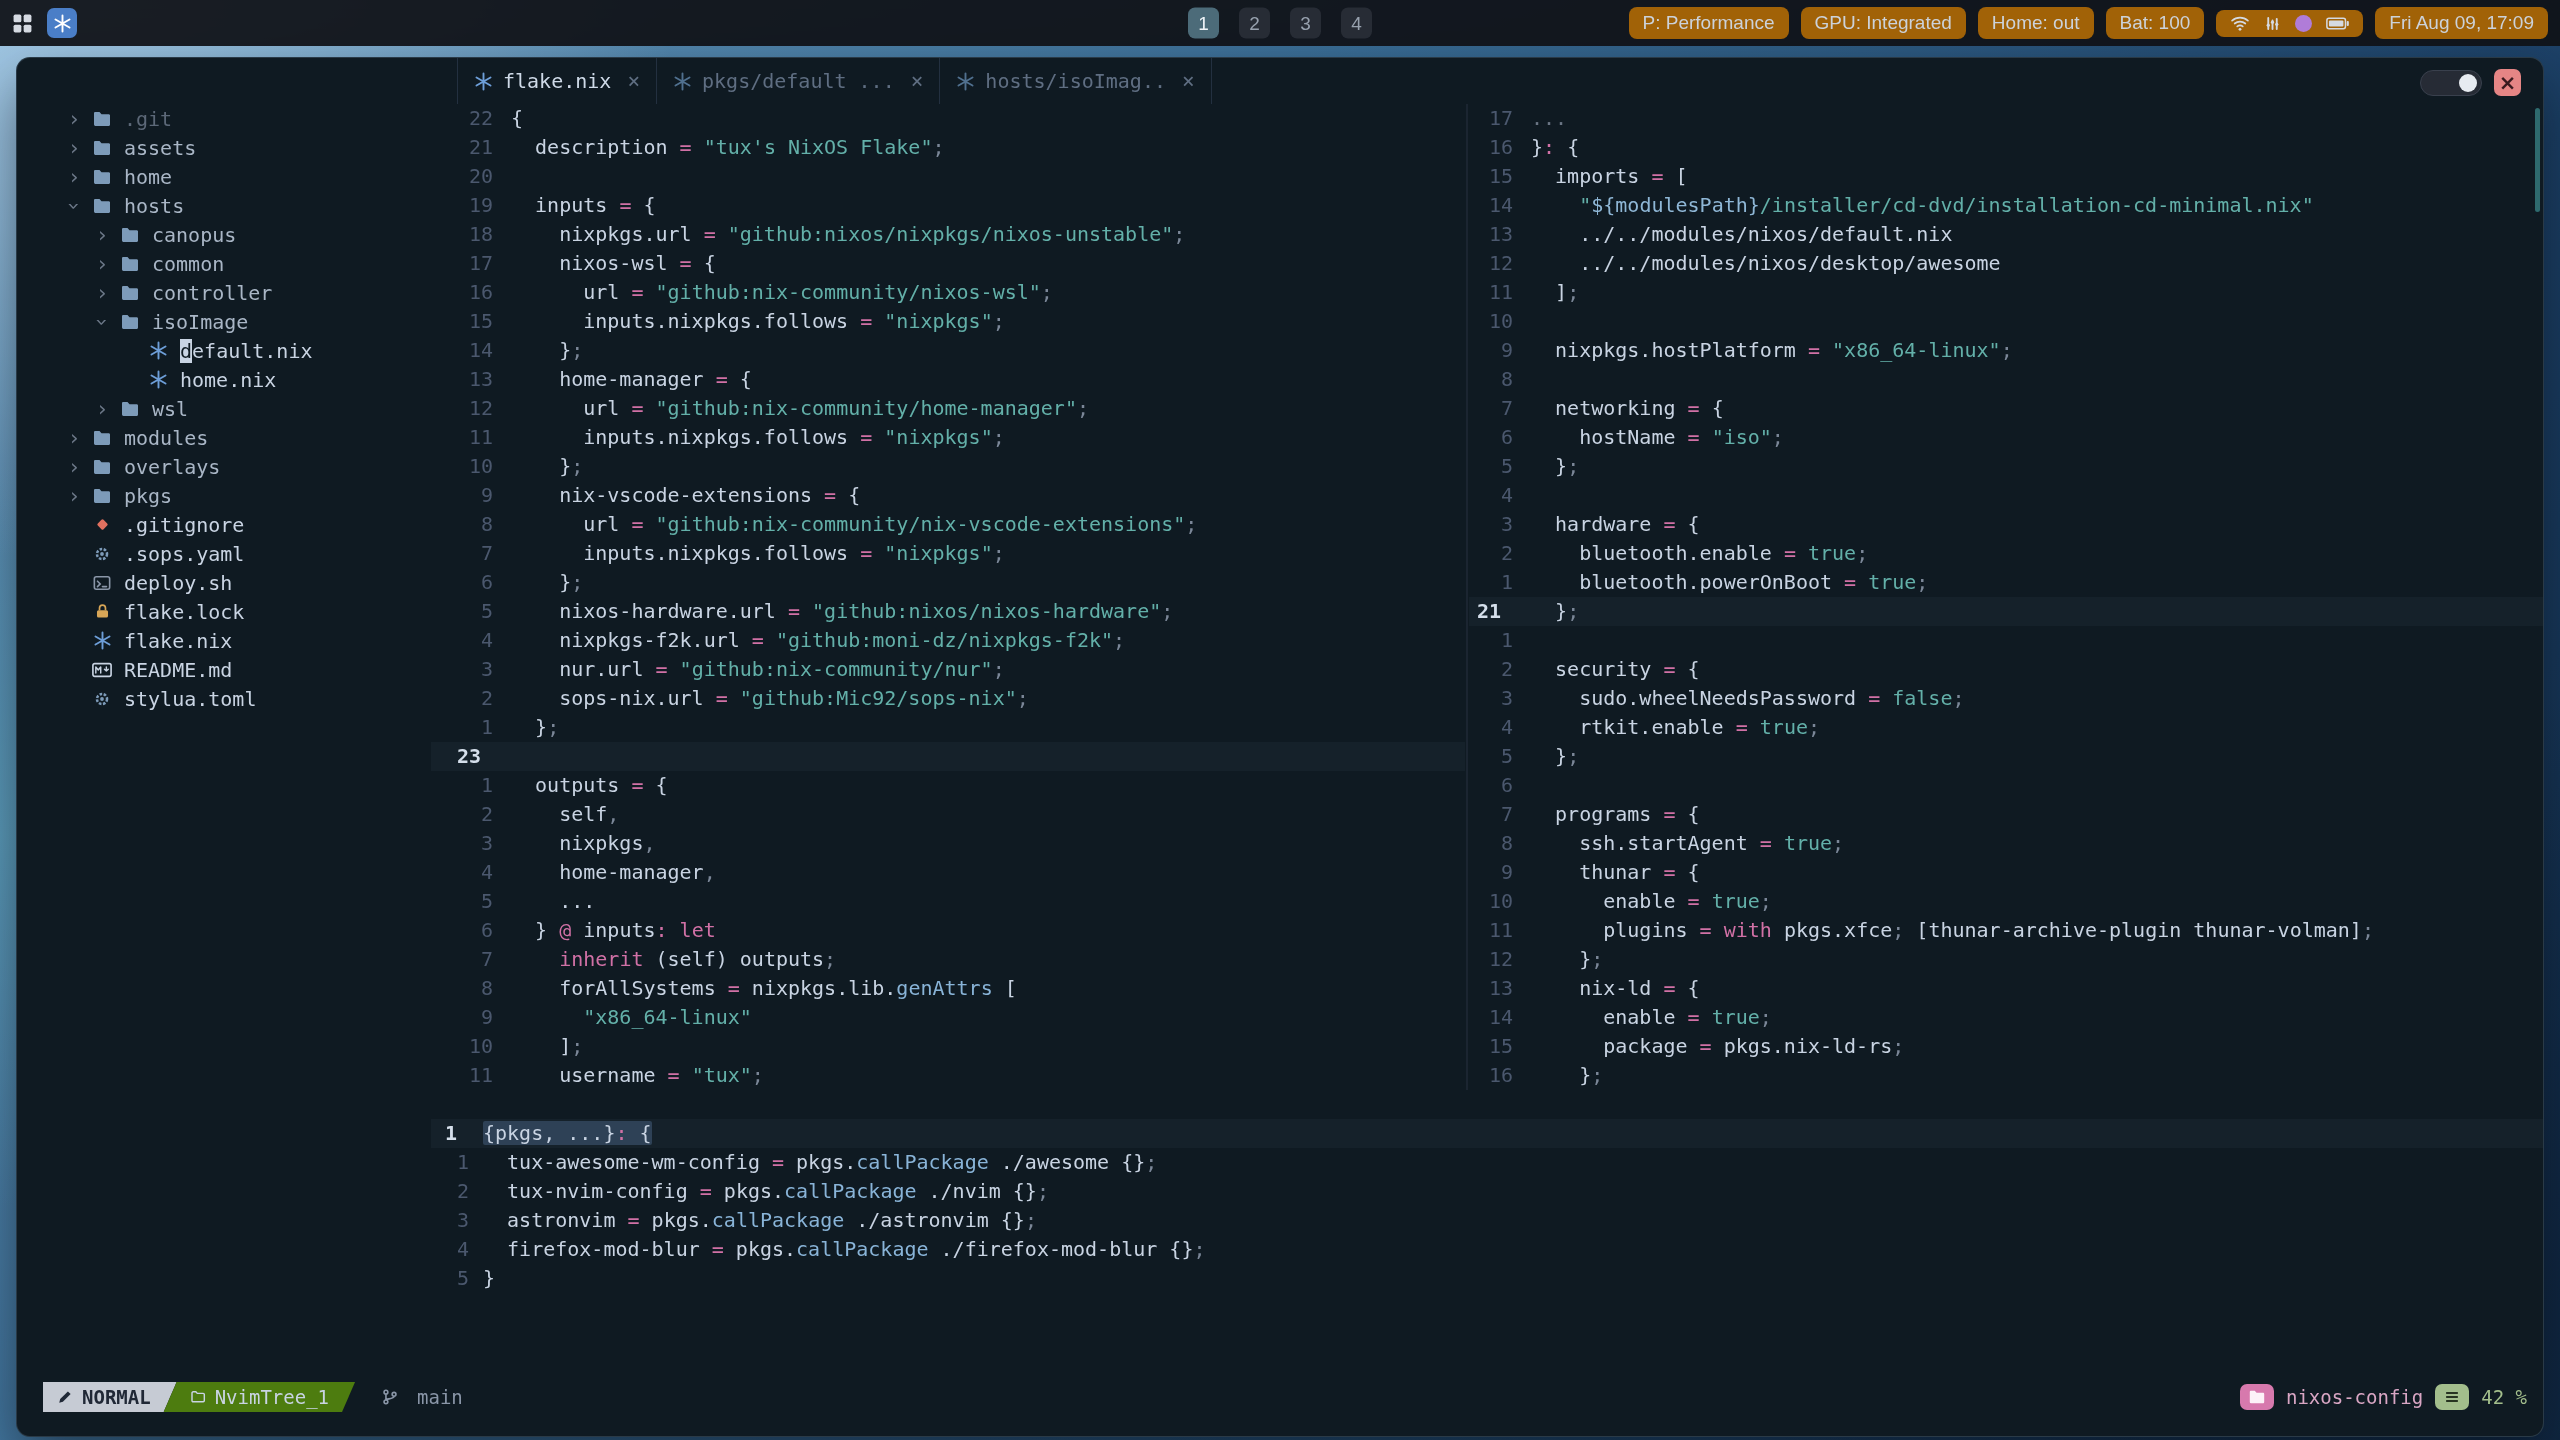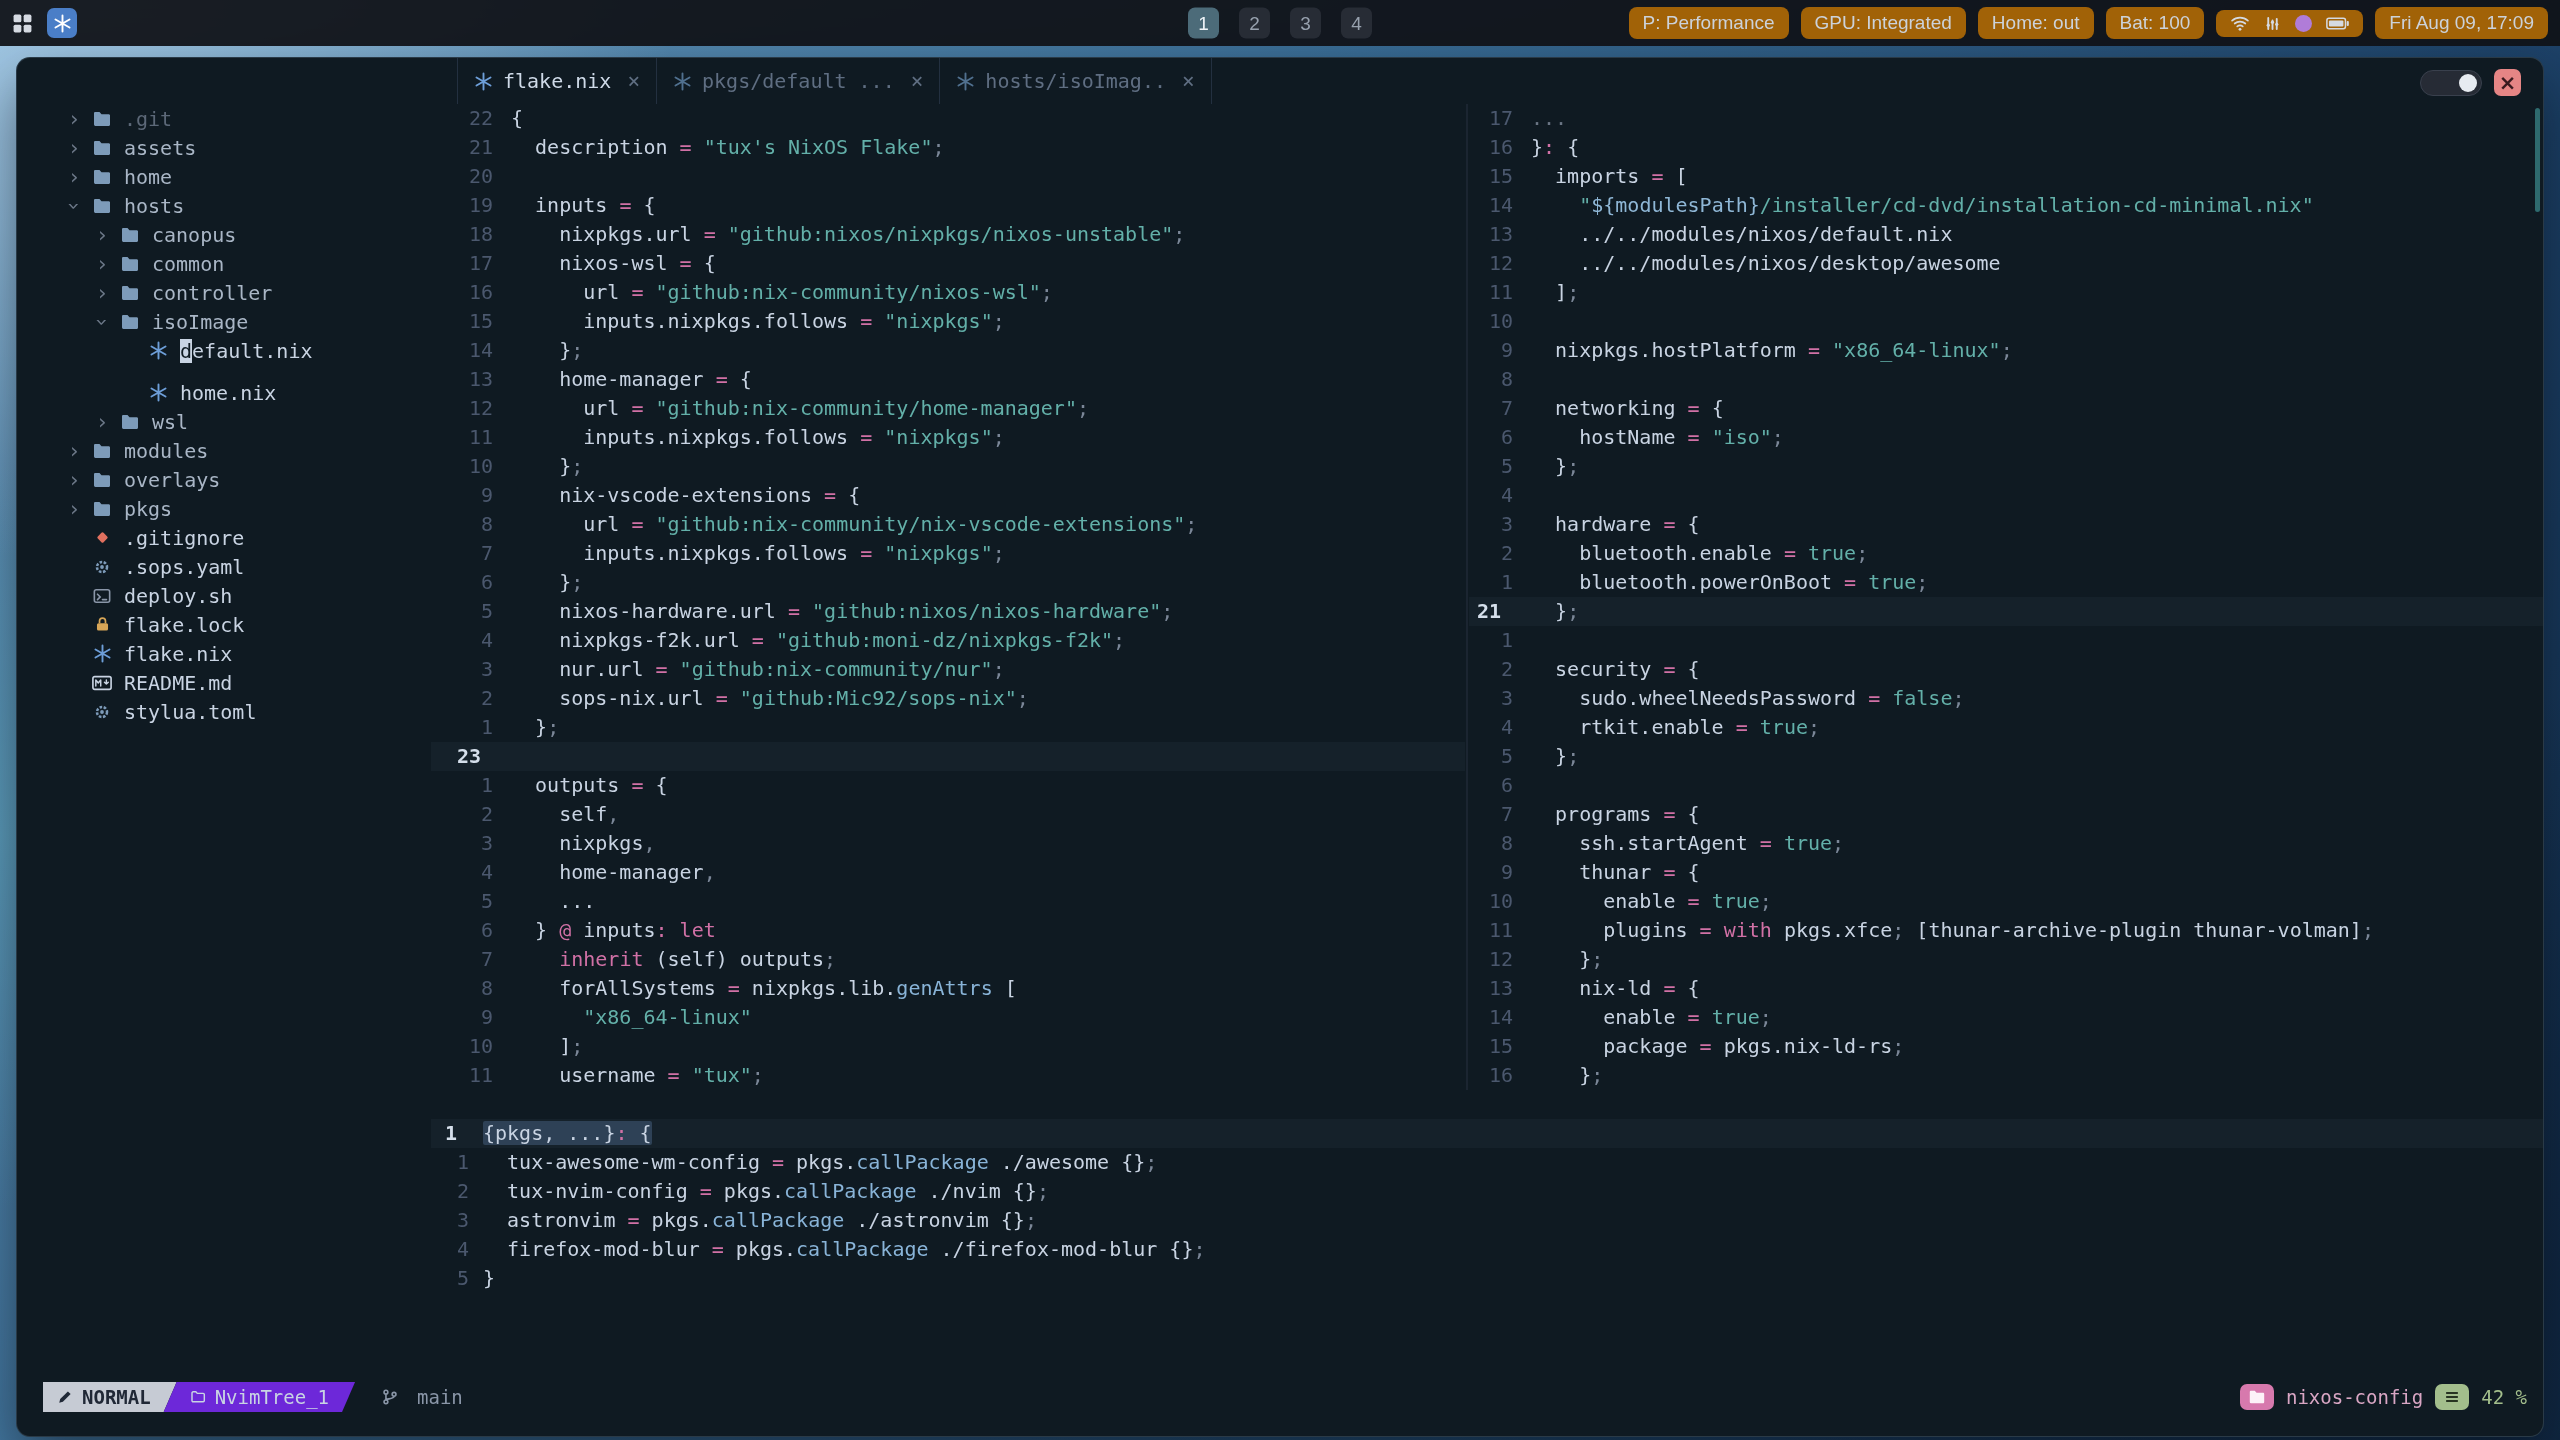--- a/index.html
+++ b/index.html
@@ -63,21 +63,21 @@
 .ed-bottom .ln{width:52px;padding-right:14px}
 .line.cur .ln{color:#d5dfeb;font-weight:700}
 .code{white-space:pre;color:#c9d4e3}
 .c-p{color:#d171a6}.c-s{color:#63b0a9}.c-d{color:#7b8798}.c-g{color:#6a7584}.c-f{color:#89b4d8}.c-i{color:#8fb7d6}
 .selection{background:#2e4156;border-radius:2px}
 .scrollbar{position:absolute;right:3px;top:50px;width:5px;height:104px;border-radius:3px;background:#2e6a6e}
 
 .statusline{position:absolute;left:0;right:0;top:1324px;height:30px;display:flex;align-items:center;padding-left:26px;font-size:19px}
 .seg{display:flex;align-items:center;gap:9px;height:30px}
 .seg-mode{background:#c6cbd4;color:#202836;font-weight:700;padding:0 26px 0 14px;clip-path:polygon(0 0,100% 0,calc(100% - 13px) 100%,0 100%)}
-.seg-buf{background:#6d28d9;color:#c9d4e3;margin-left:-13px;padding:0 26px 0 26px;clip-path:polygon(13px 0,100% 0,calc(100% - 13px) 100%,0 100%)}
+.seg-buf{background:#4d7c0f;color:#c9d4e3;margin-left:-13px;padding:0 26px 0 26px;clip-path:polygon(13px 0,100% 0,calc(100% - 13px) 100%,0 100%)}
 .branch{display:flex;align-items:center;gap:18px;margin-left:26px;color:#8a96a8}
 .sl-right{margin-left:auto;display:flex;align-items:center;gap:12px;padding-right:16px}
 .chip{width:34px;height:26px;border-radius:7px;display:inline-flex;align-items:center;justify-content:center}
 .chip-pink{background:#d779ad;color:#fdf2f8}
 .chip-green{background:#a3be8c;color:#273321}
 .proj{color:#d9a6c4}
 .pct{color:#a3be8c}
 .sl-ic{display:inline-flex}
 </style>
 </head>
@@ -216,21 +216,21 @@
               <path fill="currentColor" d="M2 4.2C2 3.5 2.6 3 3.3 3h4.2l2 2.3h7.2c.7 0 1.3.6 1.3 1.3v8.9c0 .8-.6 1.5-1.4 1.5H3.4A1.4 1.4 0 0 1 2 15.6z"></path>
             </svg></span><span class="tlabel">controller</span></div>
         <div class="trow" style="padding-left: 58px;"><span class="chev open">›</span><span class="ticon ti-folder"><svg width="20" height="20" viewBox="0 0 20 20">
               <path fill="currentColor" d="M2 4.2C2 3.5 2.6 3 3.3 3h4.2l2 2.3h7.2c.7 0 1.3.6 1.3 1.3v8.9c0 .8-.6 1.5-1.4 1.5H3.4A1.4 1.4 0 0 1 2 15.6z"></path>
             </svg></span><span class="tlabel">isoImage</span></div>
         <div class="trow file" style="padding-left: 86px;"><span class="chev"></span><span class="ticon ti-nix"><svg width="19" height="19" viewBox="0 0 20 20">
               <g fill="none" stroke="currentColor" stroke-width="2" stroke-linecap="round">
                 <path d="M10 1.5v17M2.6 5.8l14.8 8.4M17.4 5.8L2.6 14.2"></path>
               </g>
             </svg></span><span class="tlabel"><span class="cursor">d</span>efault.nix</span></div>
-        <div class="trow file" style="padding-left: 86px; margin-top: 13px;"><span class="chev"></span><span class="ticon ti-nix"><svg width="19" height="19" viewBox="0 0 20 20">
+        <div class="trow file" style="padding-left: 86px;"><span class="chev"></span><span class="ticon ti-nix"><svg width="19" height="19" viewBox="0 0 20 20">
               <g fill="none" stroke="currentColor" stroke-width="2" stroke-linecap="round">
                 <path d="M10 1.5v17M2.6 5.8l14.8 8.4M17.4 5.8L2.6 14.2"></path>
               </g>
             </svg></span><span class="tlabel">home.nix</span></div>
         <div class="trow" style="padding-left: 58px;"><span class="chev">›</span><span class="ticon ti-folder"><svg width="20" height="20" viewBox="0 0 20 20">
               <path fill="currentColor" d="M2 4.2C2 3.5 2.6 3 3.3 3h4.2l2 2.3h7.2c.7 0 1.3.6 1.3 1.3v8.9c0 .8-.6 1.5-1.4 1.5H3.4A1.4 1.4 0 0 1 2 15.6z"></path>
             </svg></span><span class="tlabel">wsl</span></div>
         <div class="trow" style="padding-left: 30px;"><span class="chev">›</span><span class="ticon ti-folder"><svg width="20" height="20" viewBox="0 0 20 20">
               <path fill="currentColor" d="M2 4.2C2 3.5 2.6 3 3.3 3h4.2l2 2.3h7.2c.7 0 1.3.6 1.3 1.3v8.9c0 .8-.6 1.5-1.4 1.5H3.4A1.4 1.4 0 0 1 2 15.6z"></path>
             </svg></span><span class="tlabel">modules</span></div>

